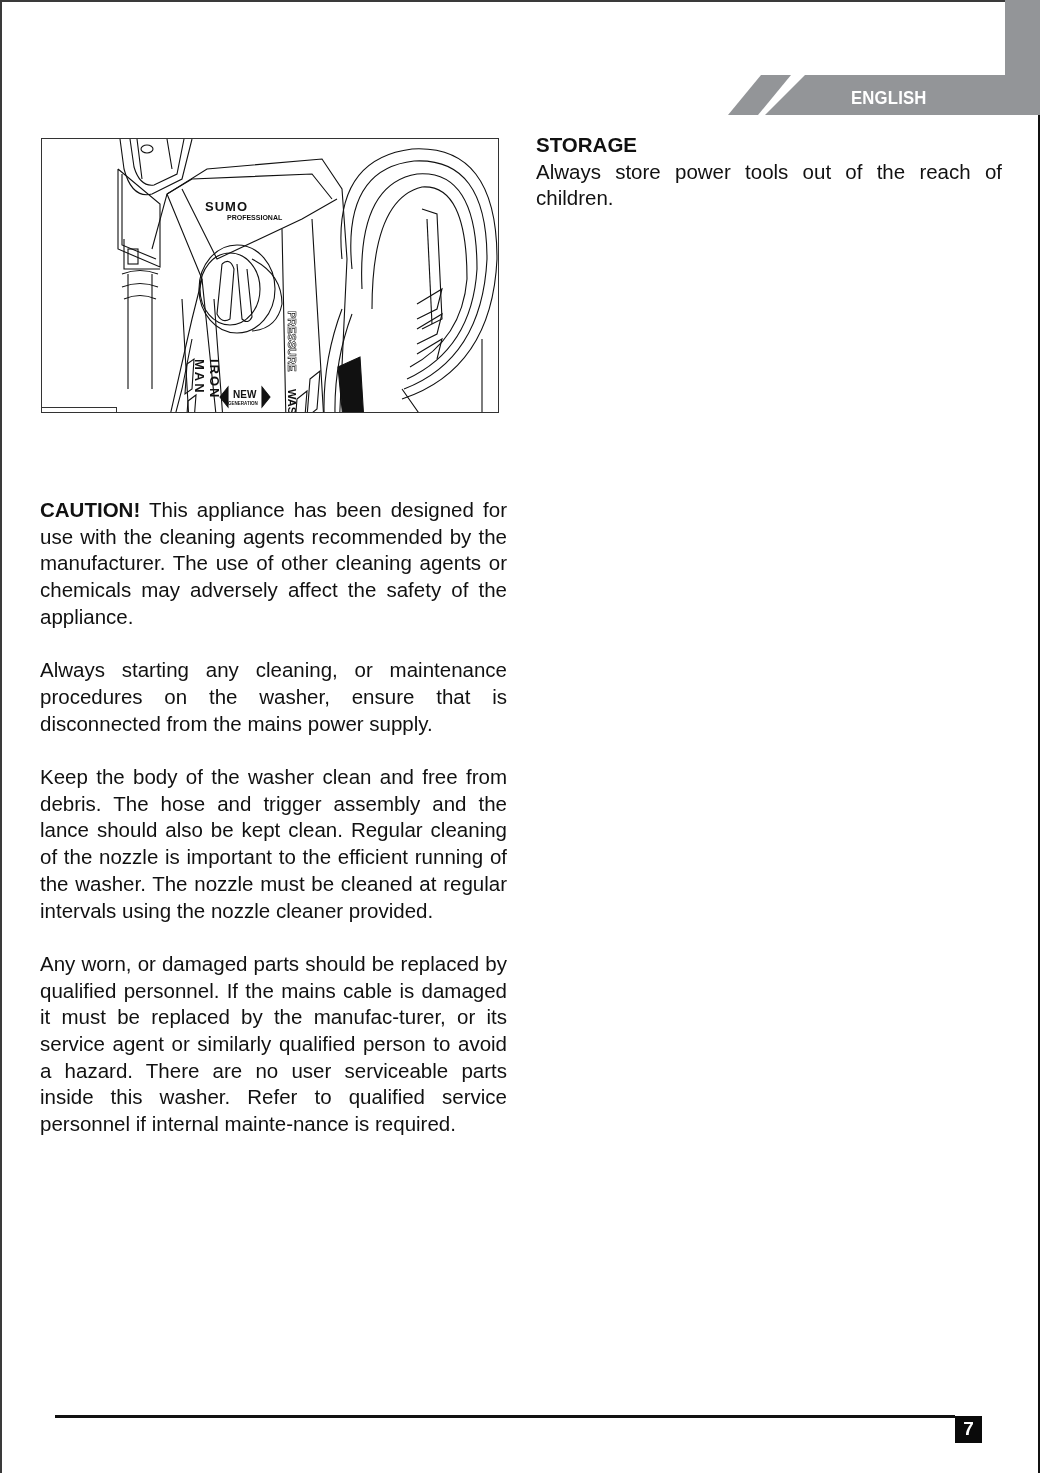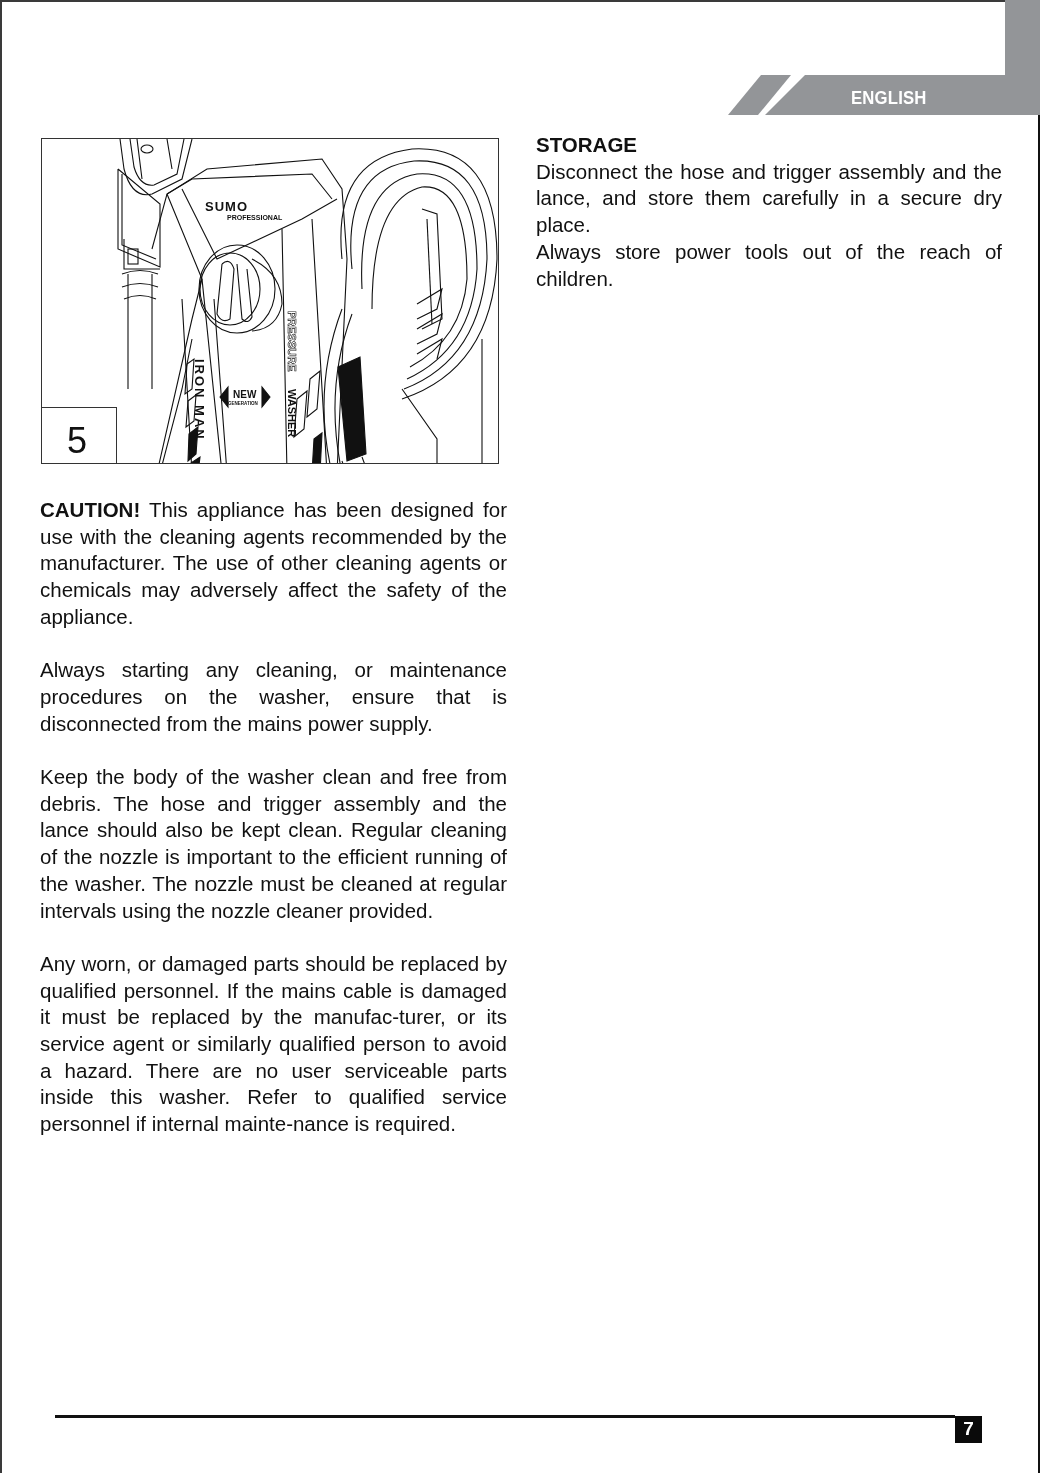--- a/index.html
+++ b/index.html
@@ -7,21 +7,21 @@
          font-family: "Liberation Sans", sans-serif; color: #111; }
   .page-border-top { position: absolute; left: 0; top: 0; width: 1005px; height: 2px; background: #3a3a3a; }
   .page-border-left { position: absolute; left: 0; top: 0; width: 2px; height: 1473px; background: #3a3a3a; }
   .page-border-right { position: absolute; left: 1038px; top: 115px; width: 2px; height: 1358px; background: #111; }
   .gray-band { position: absolute; left: 1005px; top: 0; width: 35px; height: 115px; background: #939598; }
   .lang-tab { position: absolute; left: 728px; top: 75px; width: 312px; height: 40px; text-align: center; }
   .lang-tab svg { position: absolute; left: 0; top: 0; }
   .lang-label { position: absolute; left: 123px; top: 12px; font-weight: bold; font-size: 19px; color: #fff;
                 letter-spacing: 0.2px; transform: scaleX(0.88); transform-origin: left top; }
 
-  .figure { position: absolute; left: 41px; top: 138px; width: 458px; height: 326px;
+  .figure { position: absolute; left: 41px; top: 138px; width: 458px; height: 275px;
             border: 1px solid #333; box-sizing: border-box; overflow: hidden; background: #fff; }
   .figure svg { position: absolute; left: 0; top: 0; }
   .fig-num-box { position: absolute; left: 0; top: 268px; width: 75px; height: 66px;
                  border-top: 1px solid #333; border-right: 1px solid #333; background: #fff; box-sizing: border-box; }
   .fig-num { position: absolute; left: 25px; top: 12px; font-size: 36px; color: #111; }
 
   .col { position: absolute; font-size: 20.5px; line-height: 26.7px; text-align: justify; }
   .col-left { left: 40px; top: 497px; width: 467px; }
   .col-right { left: 536px; top: 132px; width: 466px; }
   .col p { margin: 0; }
@@ -126,20 +126,19 @@
   <p class="gap"><span class="bold">CAUTION!</span><span> This appliance has been designed for use with the cleaning agents recommended by the manufacturer. The use of other cleaning agents or chemicals may adversely affect the safety of the appliance.</span></p>
   <p class="gap">Always starting any cleaning, or maintenance procedures on the washer, ensure that is disconnected from the mains power supply.</p>
   <p class="gap">Keep the body of the washer clean and free from debris. The hose and trigger assembly and the lance should also be kept clean. Regular cleaning of the nozzle is important to the efficient running of the washer. The nozzle must be cleaned at regular intervals using the nozzle cleaner provided.</p>
   <p>Any worn, or damaged parts should be replaced by qualified personnel. If the mains cable is damaged it must be replaced by the manufac-turer, or its service agent or similarly qualified person to avoid a hazard. There are no user serviceable parts inside this washer. Refer to qualified service personnel if internal mainte-nance is required.</p>
 </div>
 
 <div class="col col-right">
   <p>
       <span class="heading">STORAGE</span>
     </p>
-  <p>Disconnect the hose and trigger assembly and the lance, and store them carefully in a secure dry place.</p>
   <p>Always store power tools out of the reach of children.</p>
 </div>
 
 <div class="footer-line"></div>
 <div class="page-num-box">
   <span class="page-num">7</span>
 </div>
 
 </body></html>

